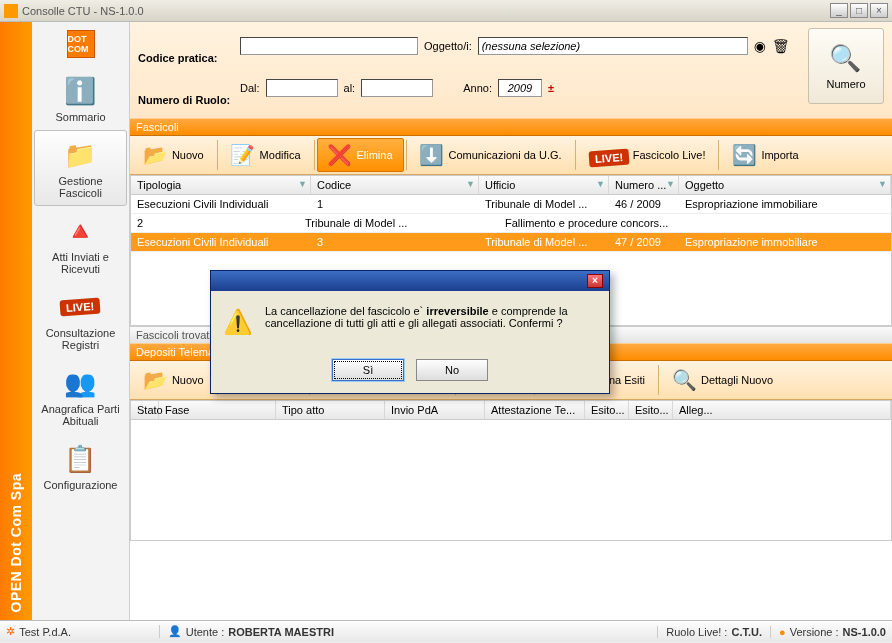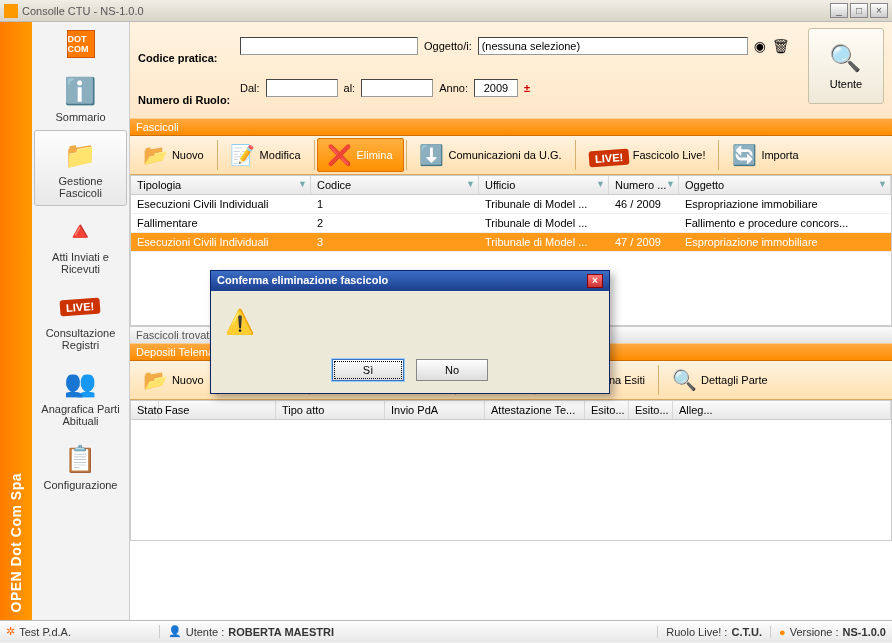--- a/index.html
+++ b/index.html
@@ -22,21 +22,21 @@
 .sb-icon { width:40px; height:36px; margin-bottom:2px; display:flex; align-items:center; justify-content:center; font-size:26px; }
 .logo-sq { width:28px; height:28px; background:#ff7b00; color:#fff; display:flex; align-items:center; justify-content:center; font-weight:bold; font-size:9px; border:1px solid #cc5500; margin:4px auto 8px; }
 
 .main { flex:1; display:flex; flex-direction:column; background:#fff; }
 .panel-head { background:linear-gradient(#ffa941,#ff8c00); color:#fff; font-size:11px; padding:2px 6px; font-weight:normal; border-top:1px solid #ffcf8f; border-bottom:1px solid #cc6e00; }
 
 .filters { background:linear-gradient(#fff3e0,#ffe7c8); padding:6px 8px; display:flex; gap:8px; }
 .filters-left { flex:1; }
 .frow { display:flex; align-items:center; margin-bottom:6px; gap:6px; font-size:11px; }
 .frow label.bold { font-weight:bold;margin-top:24px; }
-.txt { border:1px inset #999; background:#fff; height:18px; padding:1px 3px; font-size:11px; }
+.txt { border:1px inset #999; background:#fff; height:18px; padding:1px 3px; font-size:11px;font-style:italic; }
 .cerca-box { width:76px; height:76px; background:linear-gradient(#fefcf6,#f0e9d8); border:1px solid #c8c0a8; border-radius:3px; display:flex; flex-direction:column; align-items:center; justify-content:center; gap:4px; cursor:pointer; }
 .cerca-box .icon { font-size:26px; }
 
 .toolbar { background:linear-gradient(#fff3e0,#ffe0b0); display:flex; align-items:center; padding:2px; border-bottom:1px solid #d8a860; }
 .tb-btn { display:flex; align-items:center; gap:4px; padding:4px 10px; cursor:pointer; border:1px solid transparent; border-radius:2px; }
 .tb-btn .tb-icon { font-size:20px; }
 .tb-btn.active { background:linear-gradient(#ffb040,#ff9000); border:1px solid #e07000; color:#fff; }
 .tb-sep { width:1px; height:30px; background:#d8b070; margin:0 2px; }
 
 .table-wrap { border:1px solid #ccc; background:#fff; position:relative; }
@@ -128,28 +128,28 @@
           <input class="txt" style="width: 270px;" value="(nessuna selezione)">
           <span style="cursor:pointer;font-size:14px">◉</span>
           <span style="cursor:pointer;font-size:14px">🗑</span>
         </div>
         <div class="frow">
           <label class="bold" style="width:96px">Numero di Ruolo:</label>
           <span>Dal:</span>
           <input class="txt" style="width: 72px;">
           <span>al:</span>
           <input class="txt" style="width: 72px;">
-          <span style="margin-left:0">Anno:</span>
+          <span style="margin-left:24px">Anno:</span>
           <input class="txt" style="width: 44px; text-align: center;" value="2009">
           <span style="color:#c00;font-weight:bold;cursor:pointer">±</span>
         </div>
       </div>
       <div class="cerca-box">
         <div class="icon">🔍</div>
-        <div>Utente</div>
+        <div>Numero</div>
       </div>
     </div>
 
     <div class="panel-head">Fascicoli</div>
     <div class="toolbar">
       <div class="tb-btn">
           <span class="tb-icon">📂</span>
           <span>Nuovo</span>
         </div>
       <div class="tb-sep"></div>
@@ -189,21 +189,20 @@
       </div>
       <div class="fascicoli-body">
         <div class="trow">
           <div class="td col-a">Esecuzioni Civili Individuali</div>
           <div class="td col-b">1</div>
           <div class="td col-c">Tribunale di Model ...</div>
           <div class="td col-d">46 / 2009</div>
           <div class="td col-e">Espropriazione immobiliare</div>
         </div>
         <div class="trow">
-          <div class="td col-a">Fallimentare</div>
           <div class="td col-b">2</div>
           <div class="td col-c">Tribunale di Model ...</div>
           <div class="td col-d"></div>
           <div class="td col-e">Fallimento e procedure concors...</div>
         </div>
         <div class="trow selected">
           <div class="td col-a">Esecuzioni Civili Individuali</div>
           <div class="td col-b">3</div>
           <div class="td col-c">Tribunale di Model ...</div>
           <div class="td col-d">47 / 2009</div>
@@ -235,21 +234,21 @@
           <span>Invia</span>
         </div>
       <div class="tb-sep"></div>
       <div class="tb-btn">
           <span class="tb-icon">🔺</span>
           <span>Aggiorna Esiti</span>
         </div>
       <div class="tb-sep"></div>
       <div class="tb-btn">
           <span class="tb-icon">🔍</span>
-          <span>Dettagli Parte</span>
+          <span>Dettagli Nuovo</span>
         </div>
     </div>
     <div class="table-wrap">
       <div class="thead">
         <div class="th c2-a">Stato</div>
         <div class="th c2-c">Fase</div>
         <div class="th c2-d">Tipo atto</div>
         <div class="th c2-e">Invio PdA</div>
         <div class="th c2-f">Attestazione Te...</div>
         <div class="th c2-g">Esito...</div>
@@ -277,23 +276,25 @@
     </div>
   <div class="sb-seg">
       <span class="orange-dot">●</span> 
       <span>Versione : </span>
       <b>NS-1.0.0</b>
     </div>
 </div>
 
 <div class="dialog">
   <div class="dlg-title">
-    <span>Conferma eliminazione fascicolo</span>
     <div class="dlg-x">×</div>
   </div>
   <div class="dlg-body">
     <div class="dlg-icon">⚠️</div>
+    <div>
+      <span>La cancellazione del fascicolo e` </span><b>irreversibile</b><span> e comprende la cancellazione di tutti gli atti e gli allegati associati. Confermi ?</span>
+    </div>
   </div>
   <div class="dlg-btns">
     <button class="dlg-btn focus">Sì</button>
     <button class="dlg-btn">No</button>
   </div>
 </div>
 
 </body></html>

